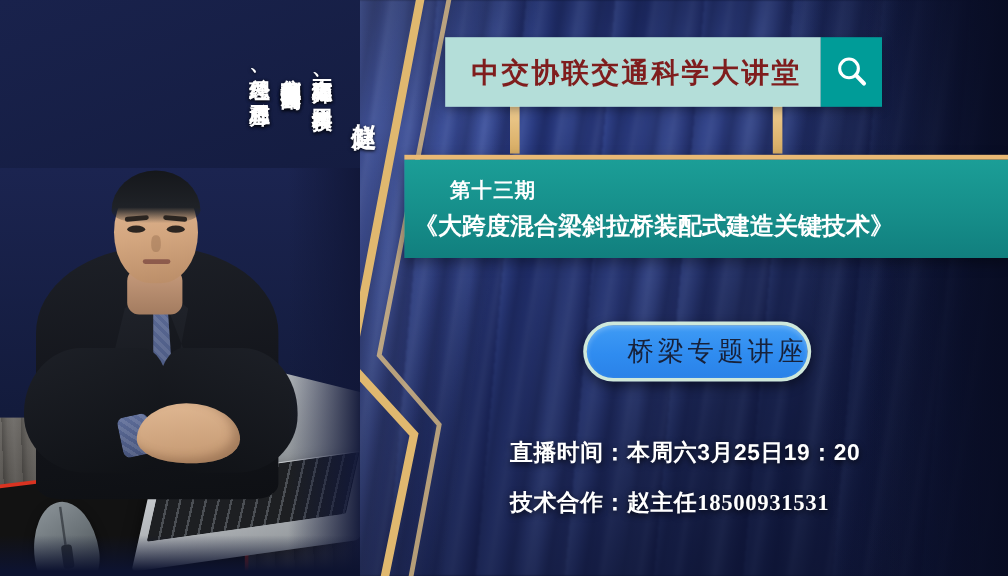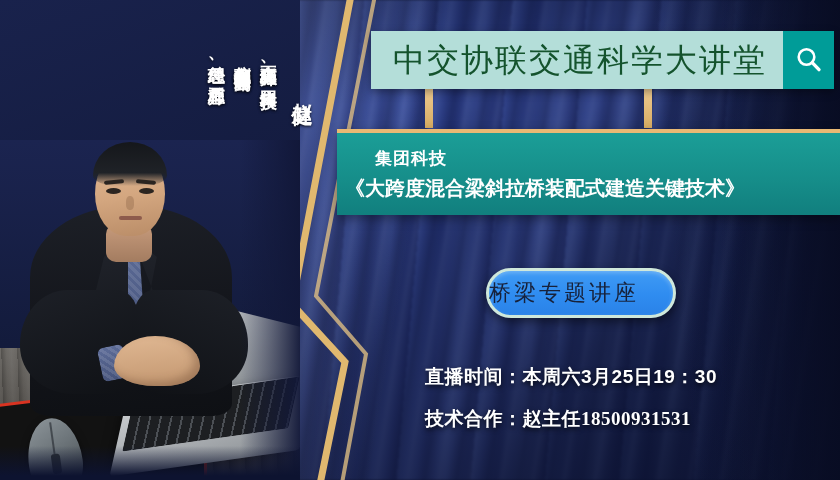--- a/index.html
+++ b/index.html
@@ -209,23 +209,23 @@
     position:absolute;left:371px;top:31px;height:58px;
     display:flex;align-items:stretch;z-index:30;
     box-shadow:0 3px 8px rgba(0,0,0,.35);
   }
   .title-bar{
     background:#b4ded9;
     display:flex;align-items:center;
     padding:0 16px 0 22px;
   }
   .title-bar span{
-    color:#14532d;
-    font-size:32px;
-    font-weight:normal;
+    color:#7f1d1d;
+    font-size:23px;
+    font-weight:bold;
     letter-spacing:2px;
     line-height:1;
   }
   .search-box{
     width:51px;
     background:#009c98;
     display:flex;align-items:center;justify-content:center;
   }
 
   
@@ -255,21 +255,21 @@
     white-space:nowrap;
   }
 
   
   .pill{
     position:absolute;left:486px;top:268px;width:190px;height:50px;
     border-radius:26px;
     background:linear-gradient(180deg,#3f9bf5 0%,#2f8cf0 55%,#2a82e8 100%);
     border:3px solid #cfe8db;
     box-sizing:border-box;
-    display:flex;align-items:center;justify-content:flex-start;
+    display:flex;align-items:center;justify-content:flex-end;
     z-index:30;
     box-shadow:0 4px 10px rgba(0,0,0,.45), inset 0 2px 4px rgba(255,255,255,.25);
   }
   .pill span{
     color:#17213a;font-size:22px;font-weight:normal;letter-spacing:3px;
   }
 
   
   .info{
     position:absolute;z-index:30;
@@ -338,24 +338,24 @@
     </div>
     <div class="search-box">
       <svg width="30" height="30" viewBox="0 0 30 30">
         <circle cx="12.5" cy="12" r="7.8" fill="none" stroke="#ffffff" stroke-width="2.6"></circle>
         <line x1="18.2" y1="17.6" x2="25" y2="24.6" stroke="#ffffff" stroke-width="3.4" stroke-linecap="round"></line>
       </svg>
     </div>
   </div>
 
   <div class="sub-banner">
-    <div class="sub-l1">集团科技</div>
+    <div class="sub-l1">第十三期</div>
     <div class="sub-l2">《大跨度混合梁斜拉桥装配式建造关键技术》</div>
   </div>
 
   <div class="pill">
     <span>桥梁专题讲座</span>
   </div>
 
-  <div class="info info-1">直播时间：本周六3月25日19：30</div>
+  <div class="info info-1">直播时间：本周六3月25日19：20</div>
   <div class="info info-2">技术合作：赵主任18500931531</div>
 
 </div>
 
 </body></html>

